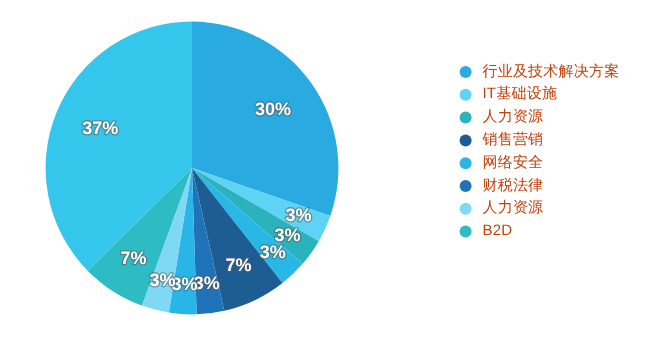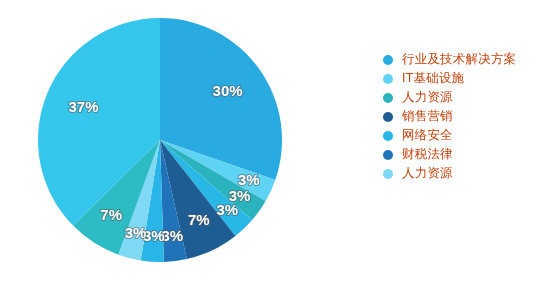--- a/index.html
+++ b/index.html
@@ -130,15 +130,19 @@
         <span class="legend-label">网络安全</span>
       </div>
       <div class="legend-item">
         <span class="legend-dot" style="background: rgb(32, 115, 184);"></span>
         <span class="legend-label">财税法律</span>
       </div>
       <div class="legend-item">
         <span class="legend-dot" style="background: rgb(127, 217, 245);"></span>
         <span class="legend-label">人力资源</span>
       </div>
+      <div class="legend-item">
+        <span class="legend-dot" style="background: rgb(45, 188, 196);"></span>
+        <span class="legend-label">B2D</span>
+      </div>
     </div>
 
 </div>
 
 </body></html>

